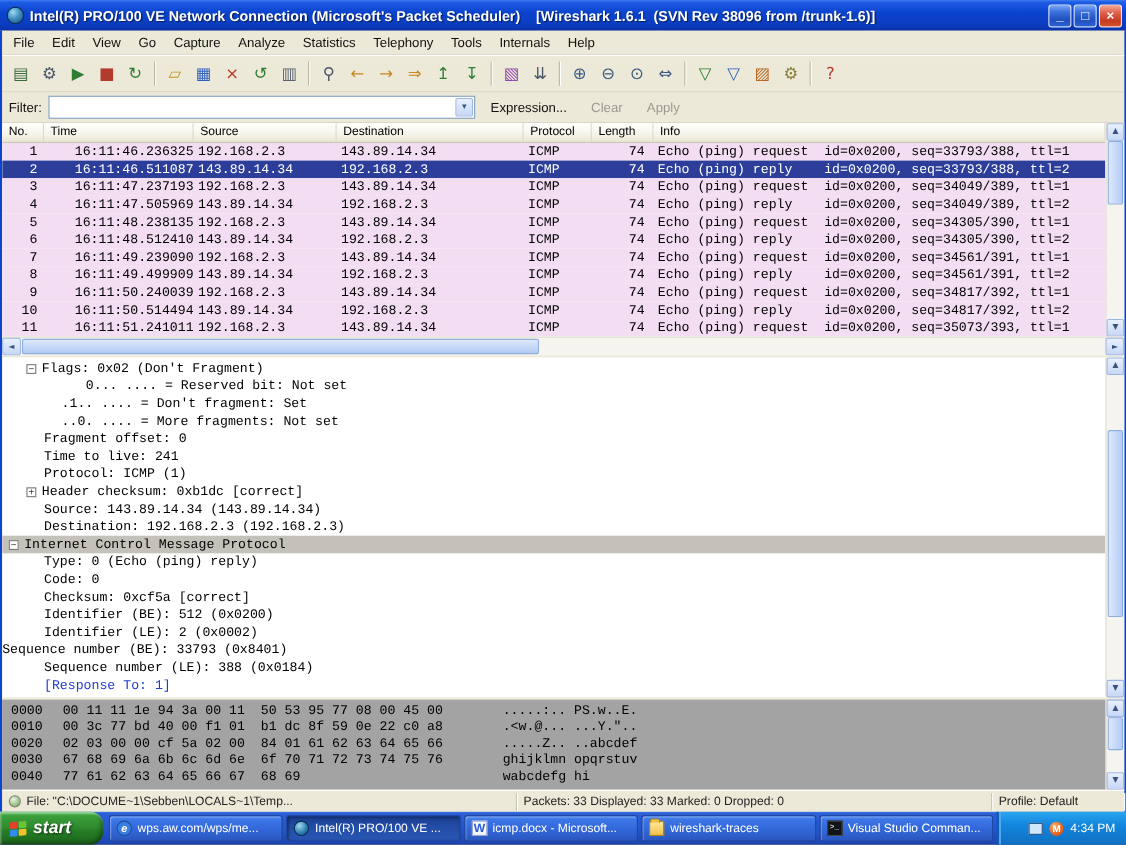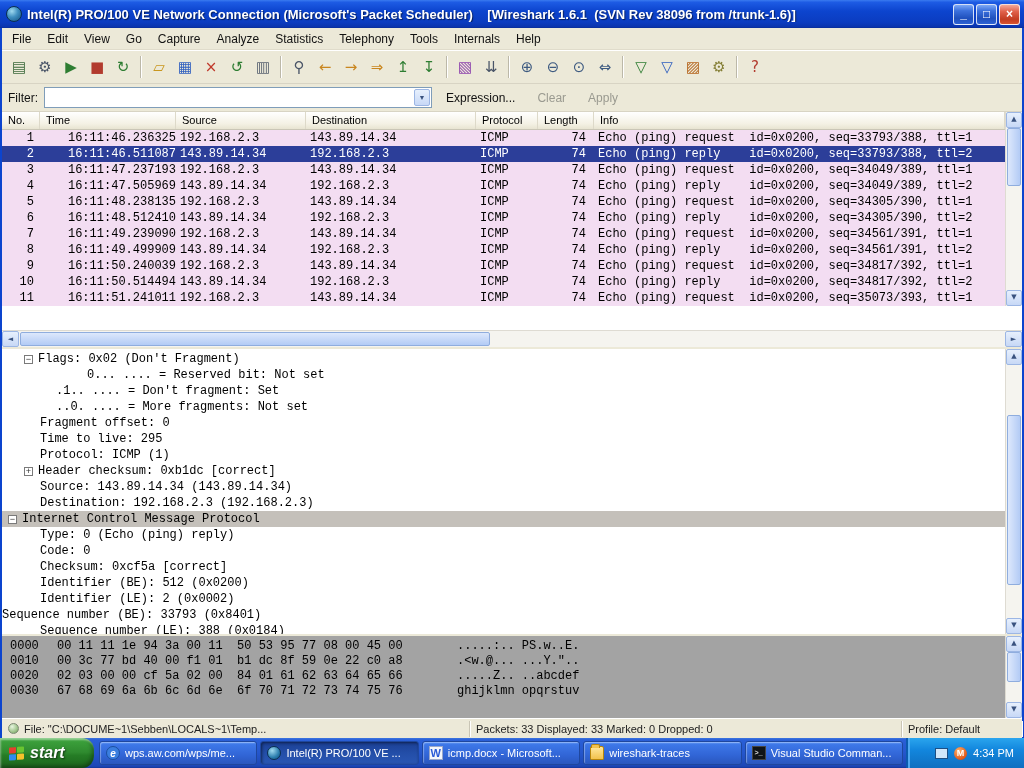--- a/index.html
+++ b/index.html
@@ -37,21 +37,21 @@
   
   .filterbar { height:28px; flex:0 0 28px; display:flex; align-items:center; gap:6px; padding:0 6px; background:#ece9d8; border-bottom:1px solid #d8d4c4; }
   .filter-label { font-size:12px; color:#111; }
   .filter-combo { width:388px; height:21px; background:#fff; border:1px solid #7f9db9; display:flex; align-items:center; justify-content:flex-end; }
   .combo-arrow { width:16px; height:17px; margin-right:1px; display:flex; align-items:center; justify-content:center;
     background:linear-gradient(180deg,#e7f0fd,#c7d8f6); border:1px solid #9cb6e4; border-radius:2px; font-size:7px; color:#39527f; }
   .flat-btn { background:none; border:none; font-family:"Liberation Sans",sans-serif; font-size:12px; color:#111; padding:3px 8px; }
   .flat-btn.disabled { color:#9a9a90; }
 
   
-  .pl-area { flex:0 0 211px; display:flex; flex-direction:column; background:#fff; border-bottom:2px solid #ece9d8;gap:24px; }
+  .pl-area { flex:0 0 211px; display:flex; flex-direction:column; background:#fff; border-bottom:2px solid #ece9d8; }
   .pl-body { flex:0 0 194px; display:flex; min-width:0; }
   .pl-main { flex:1; display:flex; flex-direction:column; min-width:0; overflow:hidden; }
   .pl-header { height:18px; flex:0 0 18px; display:flex; background:linear-gradient(180deg,#ffffff,#f4f1e4 70%,#e8e4d2); border-bottom:1px solid #cac6b6; }
   .pl-header span { display:block; text-align:left; padding:2px 0 0 6px; font-size:11px; color:#000;
     border-right:1px solid #ddd9c9; overflow:hidden; white-space:nowrap; }
   .pl-rows { flex:1; font-family:"Liberation Mono",monospace; font-size:12px; }
   .pl-row { display:flex; height:16px; line-height:16px; background:#f3ddf2; color:#000; overflow:hidden; }
   .pl-row.selected { background:#2c3e99; color:#fff; }
   .col-no { width:38px; flex:0 0 38px; text-align:right; padding-right:6px; }
   .col-time { width:136px; flex:0 0 136px; padding-left:4px;text-align:right; }
@@ -334,25 +334,25 @@
         <div class="hsb-track">
           <div class="hsb-thumb" style="left:1px;width:470px"></div>
         </div>
         <div class="hsb-btn">►</div>
       </div>
     </div>
 
     <div class="details-area">
       <div class="details-lines" id="details-lines">
           <div class="dt-line" style="padding-left: 22px;"><span class="expander">−</span><span>Flags: 0x02 (Don't Fragment)</span></div>
-          <div class="dt-line" style="padding-left: 85px;"><span>0... .... = Reserved bit: Not set</span></div>
+          <div class="dt-line" style="padding-left: 38px; margin-left: 38px;"><span>0... .... = Reserved bit: Not set</span></div>
           <div class="dt-line" style="padding-left: 54px;"><span>.1.. .... = Don't fragment: Set</span></div>
           <div class="dt-line" style="padding-left: 54px;"><span>..0. .... = More fragments: Not set</span></div>
           <div class="dt-line" style="padding-left: 38px;"><span>Fragment offset: 0</span></div>
-          <div class="dt-line" style="padding-left: 38px;"><span>Time to live: 295</span></div>
+          <div class="dt-line" style="padding-left: 38px;"><span>Time to live: 241</span></div>
           <div class="dt-line" style="padding-left: 38px;"><span>Protocol: ICMP (1)</span></div>
           <div class="dt-line" style="padding-left: 22px;"><span class="expander">+</span><span>Header checksum: 0xb1dc [correct]</span></div>
           <div class="dt-line" style="padding-left: 38px;"><span>Source: 143.89.14.34 (143.89.14.34)</span></div>
           <div class="dt-line" style="padding-left: 38px;"><span>Destination: 192.168.2.3 (192.168.2.3)</span></div>
           <div class="dt-line dt-selected" style="padding-left: 6px;"><span class="expander">−</span><span>Internet Control Message Protocol</span></div>
           <div class="dt-line" style="padding-left: 38px;"><span>Type: 0 (Echo (ping) reply)</span></div>
           <div class="dt-line" style="padding-left: 38px;"><span>Code: 0</span></div>
           <div class="dt-line" style="padding-left: 38px;"><span>Checksum: 0xcf5a [correct]</span></div>
           <div class="dt-line" style="padding-left: 38px;"><span>Identifier (BE): 512 (0x0200)</span></div>
           <div class="dt-line" style="padding-left: 38px;"><span>Identifier (LE): 2 (0x0002)</span></div>
@@ -368,20 +368,21 @@
         <div class="sb-btn">▼</div>
       </div>
     </div>
 
     <div class="hex-area">
       <div class="hex-lines" id="hex-lines">
           <div class="hx-line"><span class="hx-off">0000</span><span class="hx-bytes">00 11 11 1e 94 3a 00 11  50 53 95 77 08 00 45 00</span><span class="hx-ascii">.....:.. PS.w..E.</span></div>
           <div class="hx-line"><span class="hx-off">0010</span><span class="hx-bytes">00 3c 77 bd 40 00 f1 01  b1 dc 8f 59 0e 22 c0 a8</span><span class="hx-ascii">.&lt;w.@... ...Y."..</span></div>
           <div class="hx-line"><span class="hx-off">0020</span><span class="hx-bytes">02 03 00 00 cf 5a 02 00  84 01 61 62 63 64 65 66</span><span class="hx-ascii">.....Z.. ..abcdef</span></div>
           <div class="hx-line"><span class="hx-off">0030</span><span class="hx-bytes">67 68 69 6a 6b 6c 6d 6e  6f 70 71 72 73 74 75 76</span><span class="hx-ascii">ghijklmn opqrstuv</span></div>
+          <div class="hx-line"><span class="hx-off">0040</span><span class="hx-bytes">77 61 62 63 64 65 66 67  68 69</span><span class="hx-ascii">wabcdefg hi</span></div>
         </div>
       <div class="vscroll">
         <div class="sb-btn">▲</div>
         <div class="sb-track">
           <div class="sb-thumb" style="top:0;height:30px"></div>
         </div>
         <div class="sb-btn">▼</div>
       </div>
     </div>
 

